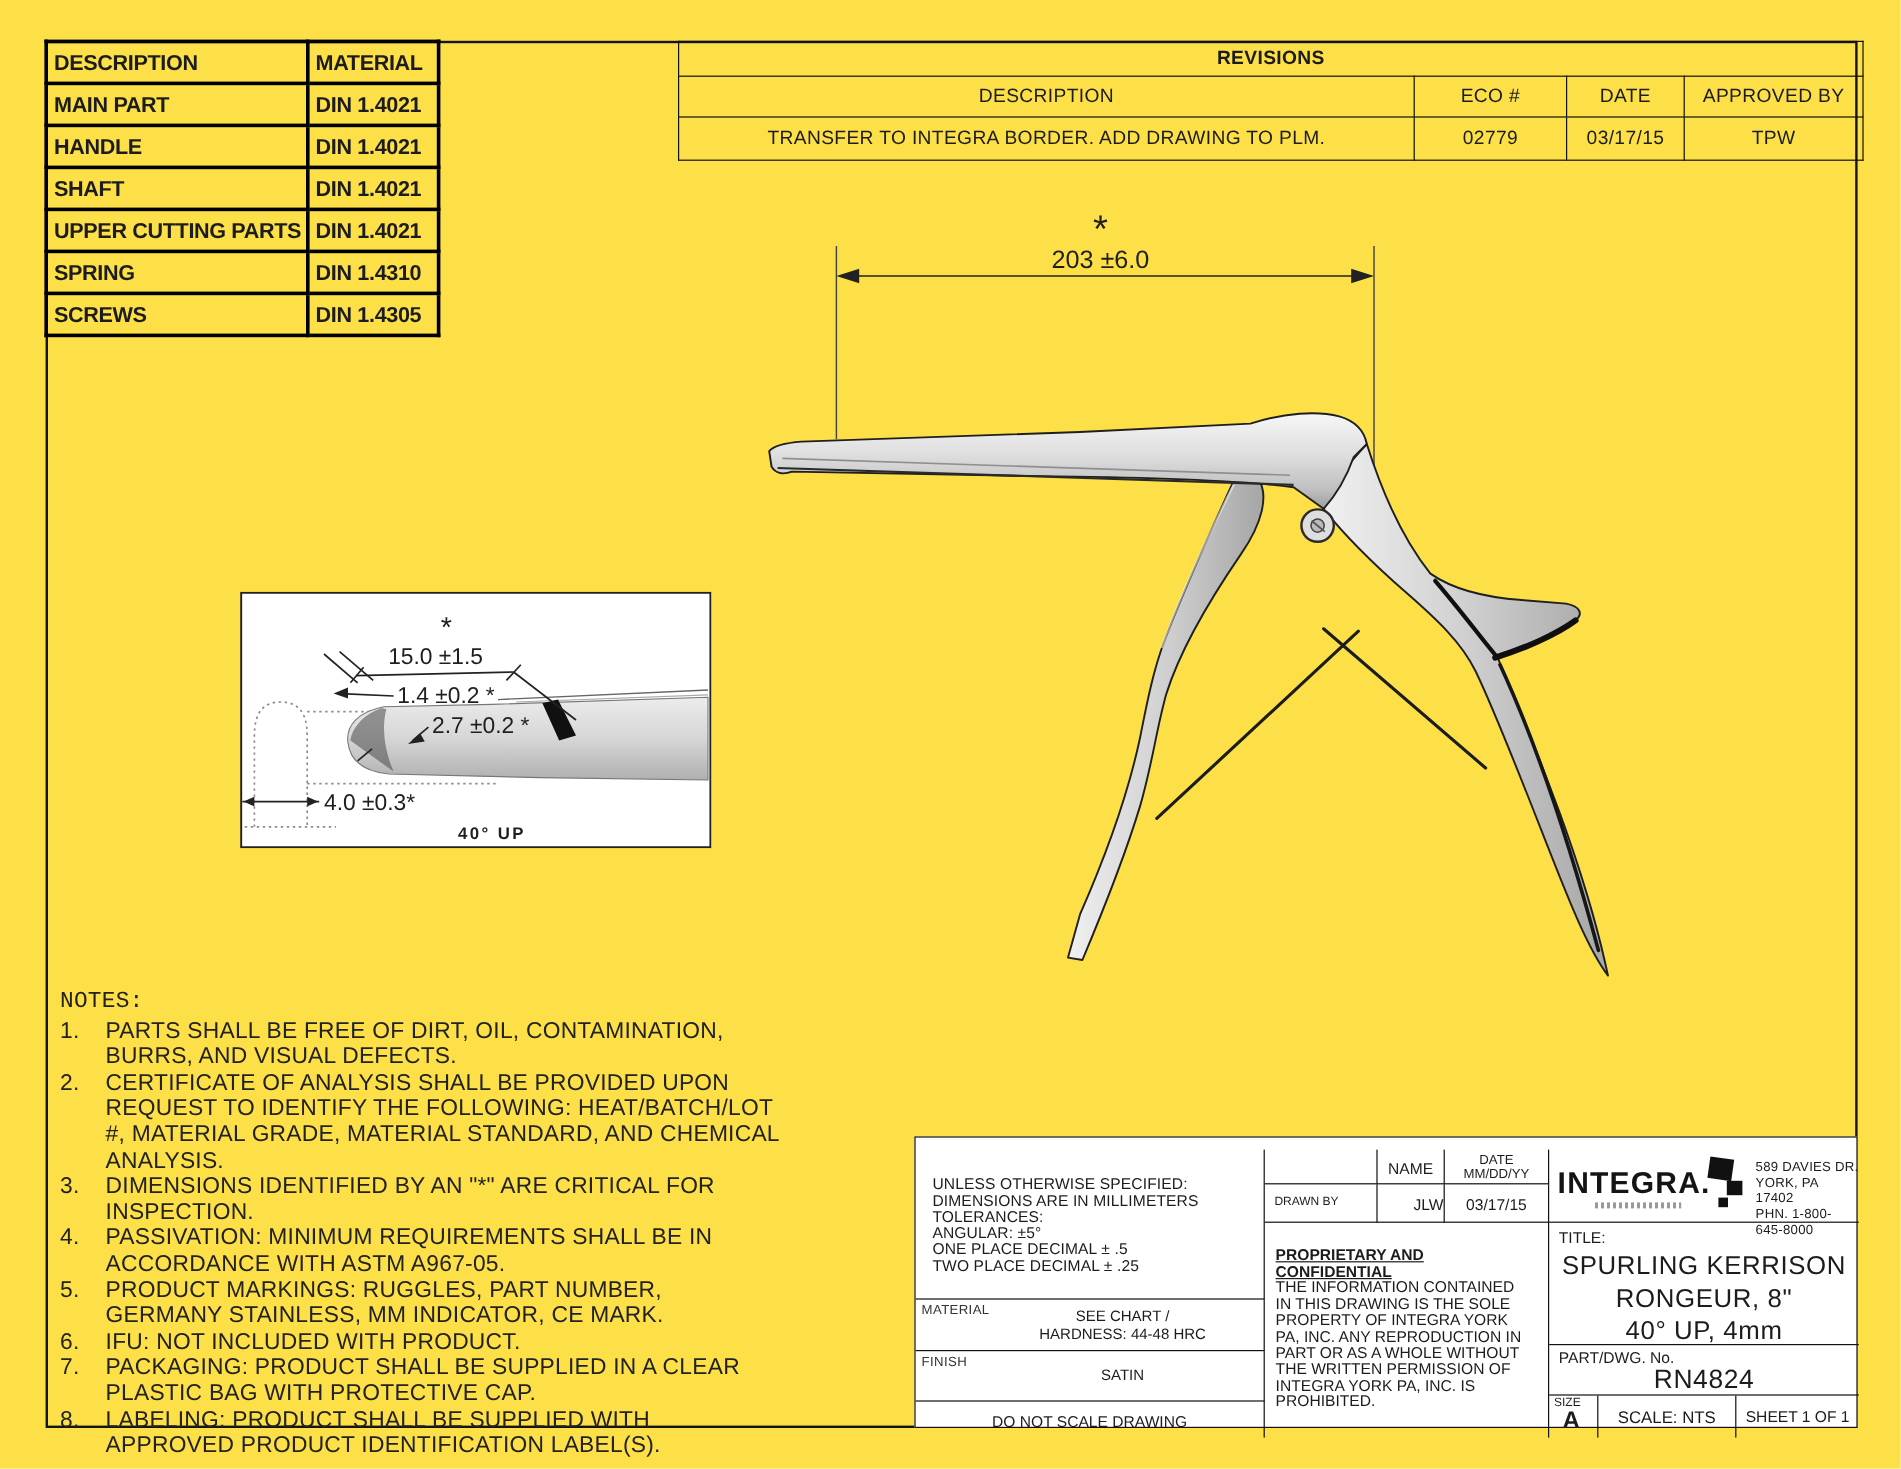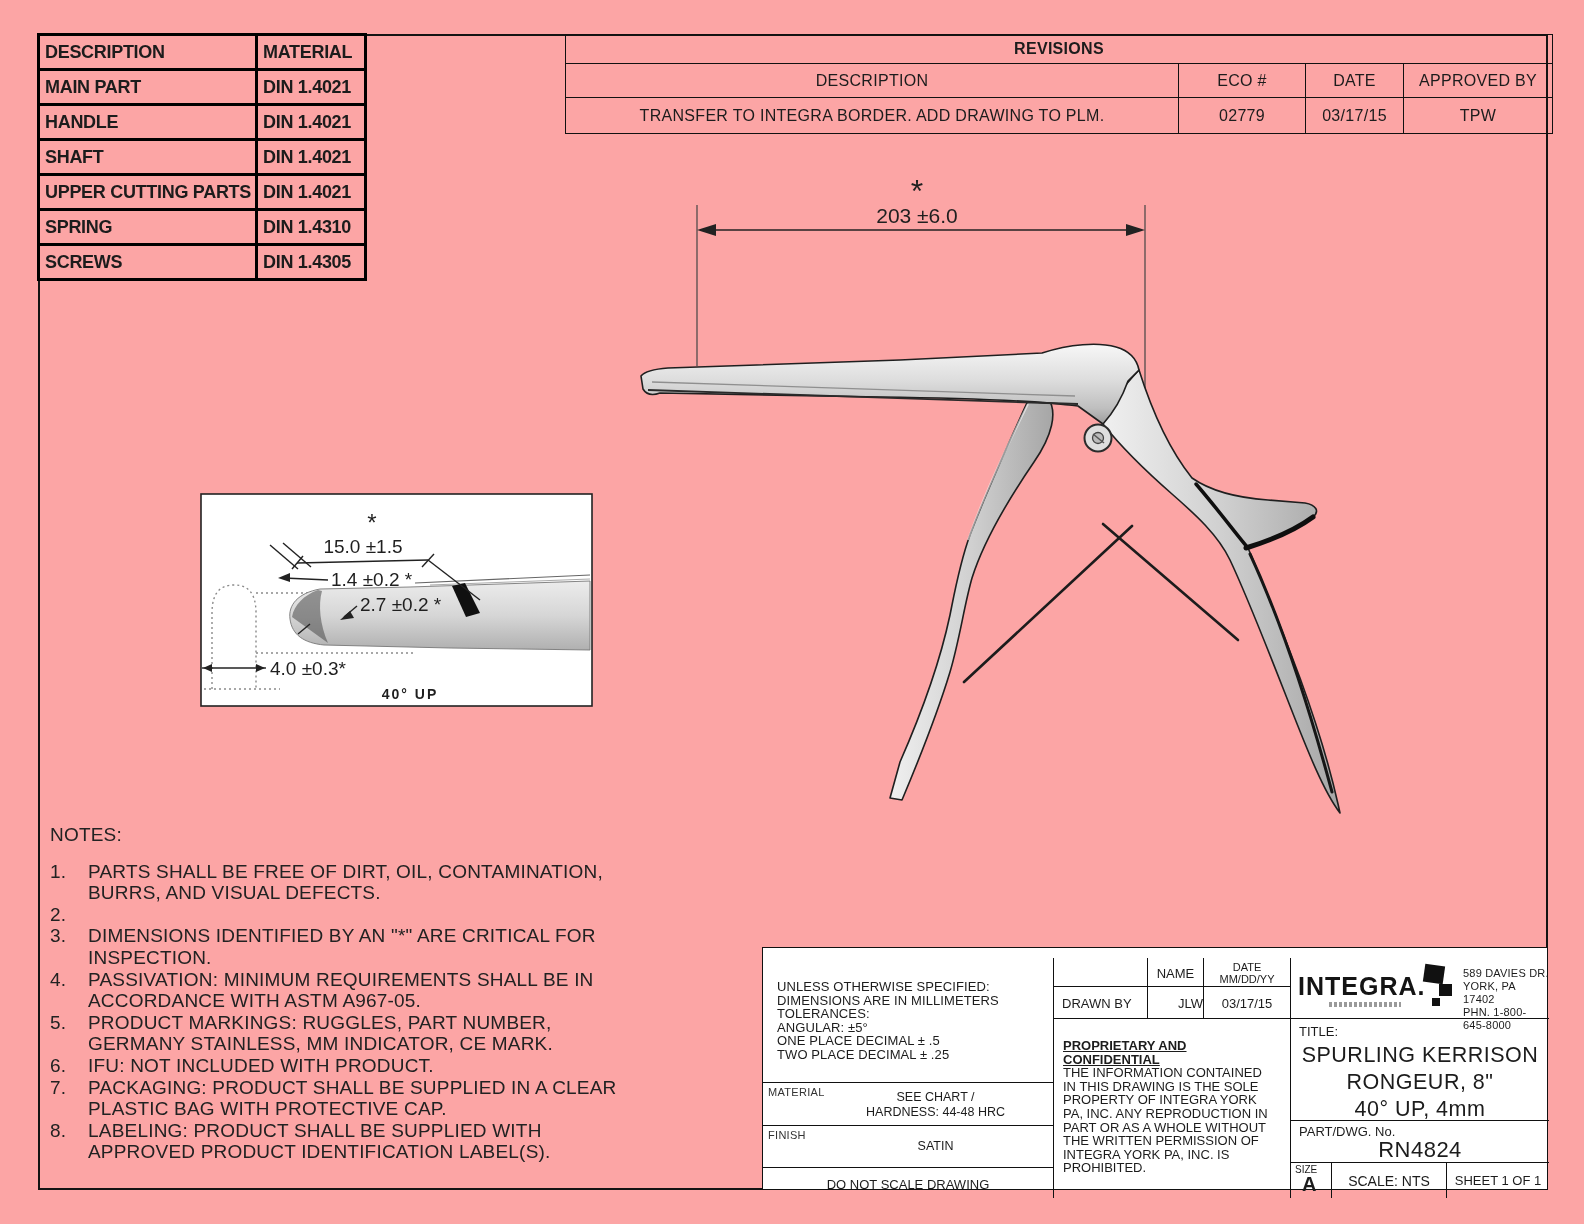--- a/index.html
+++ b/index.html
@@ -1,36 +1,36 @@
 <!DOCTYPE html>
 <html><head>
 <meta charset="utf-8">
 <style>
   html,body{margin:0;padding:0;background:#fff;}
-  .sheet{position:relative;width:1584px;height:1224px;background:#fca5a5;
+  .sheet{position:relative;width:1584px;height:1224px;background:#fde047;
          font-family:"Liberation Sans",sans-serif;color:#1c1c1c;overflow:hidden;}
   .abs{position:absolute;}
   
   .frame{left:38px;top:34px;width:1510px;height:1156px;border:2px solid #141414;box-sizing:border-box;}
   
   .mat-table{left:37px;top:33px;border-collapse:collapse;}
   .mat-table td{border:3px solid #000;height:32px;padding:0 4px 0 5px;
                 font-size:18px;font-weight:bold;letter-spacing:-.3px;white-space:nowrap;}
   .mat-table .c1{width:204px;}
   .mat-table .c2{width:97px;}
   
   .rev-table{left:565px;top:34px;border-collapse:collapse;}
   .rev-table td{border:1.5px solid #111;text-align:center;font-size:16px;letter-spacing:.3px;}
   .rev-title{height:26px;font-weight:bold;font-size:17px;}
   .rev-head td{height:31px;}
   .rev-row td{height:33px;}
   .rv1{width:610px;}.rv2{width:124px;margin-top:16px;}.rv3{width:95px;}.rv4{width:146px;}
   
   .notes{left:50px;top:824px;width:640px;font-size:19px;line-height:21.6px;color:#222;letter-spacing:.2px;}
-  .notes .ntitle{margin-bottom:15px;}
+  .notes .ntitle{margin-bottom:3px;font-family:Liberation Mono, monospace;}
   .note-item{display:flex;}
   .note-item .nnum{width:38px;flex:none;}
   .note-item .ntext{width:565px;}
   
   .tb{left:762px;top:947px;width:786px;height:243px;border:1.6px solid #111;box-sizing:border-box;background:#fff;}
   .tb .cell{position:absolute;box-sizing:border-box;border-color:#111;border-style:solid;border-width:0;margin-top:10px;}
   .small-label{font-size:11px;letter-spacing:.3px;color:#333;}
   .tol{font-size:13px;line-height:13.6px;letter-spacing:.1px;}
   .prop-body{font-size:13px;line-height:13.6px;width:208px;}
   
@@ -230,20 +230,21 @@
   </svg>
 
   <div class="abs notes">
     <div class="ntitle">NOTES:</div>
     <div class="note-item">
       <span class="nnum">1.</span>
       <span class="ntext">PARTS SHALL BE FREE OF DIRT, OIL, CONTAMINATION, BURRS, AND VISUAL DEFECTS.</span>
     </div>
     <div class="note-item">
       <span class="nnum">2.</span>
+      <span class="ntext">CERTIFICATE OF ANALYSIS SHALL BE PROVIDED UPON REQUEST TO IDENTIFY THE FOLLOWING: HEAT/BATCH/LOT #, MATERIAL GRADE, MATERIAL STANDARD, AND CHEMICAL ANALYSIS.</span>
     </div>
     <div class="note-item">
       <span class="nnum">3.</span>
       <span class="ntext">DIMENSIONS IDENTIFIED BY AN "*" ARE CRITICAL FOR INSPECTION.</span>
     </div>
     <div class="note-item">
       <span class="nnum">4.</span>
       <span class="ntext">PASSIVATION: MINIMUM REQUIREMENTS SHALL BE IN ACCORDANCE WITH ASTM A967-05.</span>
     </div>
     <div class="note-item">
@@ -286,21 +287,21 @@
       <span class="abs small-label" style="left:5px;top:3px;">FINISH</span>
       <div class="abs" style="left:60px;top:13px;width:225px;text-align:center;font-size:12.5px;">SATIN</div>
     </div>
 
     <div class="cell" style="left:291px;top:0;width:94px;height:29px;border-right-width:1.5px;border-bottom-width:1.5px;"></div>
     <div class="cell" style="left:385px;top:0;width:56px;height:29px;border-right-width:1.5px;border-bottom-width:1.5px;text-align:center;font-size:13px;padding-top:8px;">NAME</div>
     <div class="cell" style="left:441px;top:0;width:87px;height:29px;border-right-width:1.5px;border-bottom-width:1.5px;text-align:center;font-size:11px;line-height:12px;padding-top:3px;">
       <div>DATE</div>
       <div>MM/DD/YY</div>
     </div>
-    <div class="cell" style="left:291px;top:29px;width:94px;height:32px;border-right-width:1.5px;border-bottom-width:1.5px;font-size:13px;padding:9px 0 0 8px;">DRAWN BY</div>
+    <div class="cell" style="left:291px;top:29px;width:94px;height:32px;border-right-width:1.5px;border-bottom-width:1.5px;font-size:10px;padding:9px 0 0 8px;">DRAWN BY</div>
     <div class="cell" style="left:385px;top:29px;width:56px;height:32px;border-right-width:1.5px;border-bottom-width:1.5px;text-align:right;font-size:13px;padding-top:9px;">JLW</div>
     <div class="cell" style="left:441px;top:29px;width:87px;height:32px;border-right-width:1.5px;border-bottom-width:1.5px;text-align:center;font-size:13px;padding-top:9px;">03/17/15</div>
 
     <div class="cell" style="left:291px;top:61px;width:237px;height:179px;border-right-width:1.5px;padding:20px 0 0 9px;">
       <div class="prop-body" style="font-weight:bold;text-decoration:underline;">PROPRIETARY AND CONFIDENTIAL</div>
       <div class="prop-body">THE INFORMATION CONTAINED IN THIS DRAWING IS THE SOLE PROPERTY OF INTEGRA YORK PA, INC. ANY REPRODUCTION IN PART OR AS A WHOLE WITHOUT THE WRITTEN PERMISSION OF INTEGRA YORK PA, INC. IS PROHIBITED.</div>
     </div>
 
     <div class="cell" style="left:528px;top:0;width:258px;height:61px;border-bottom-width:1.5px;">
       <span class="abs logo-word" style="left:7px;top:14px;">INTEGRA.</span>

